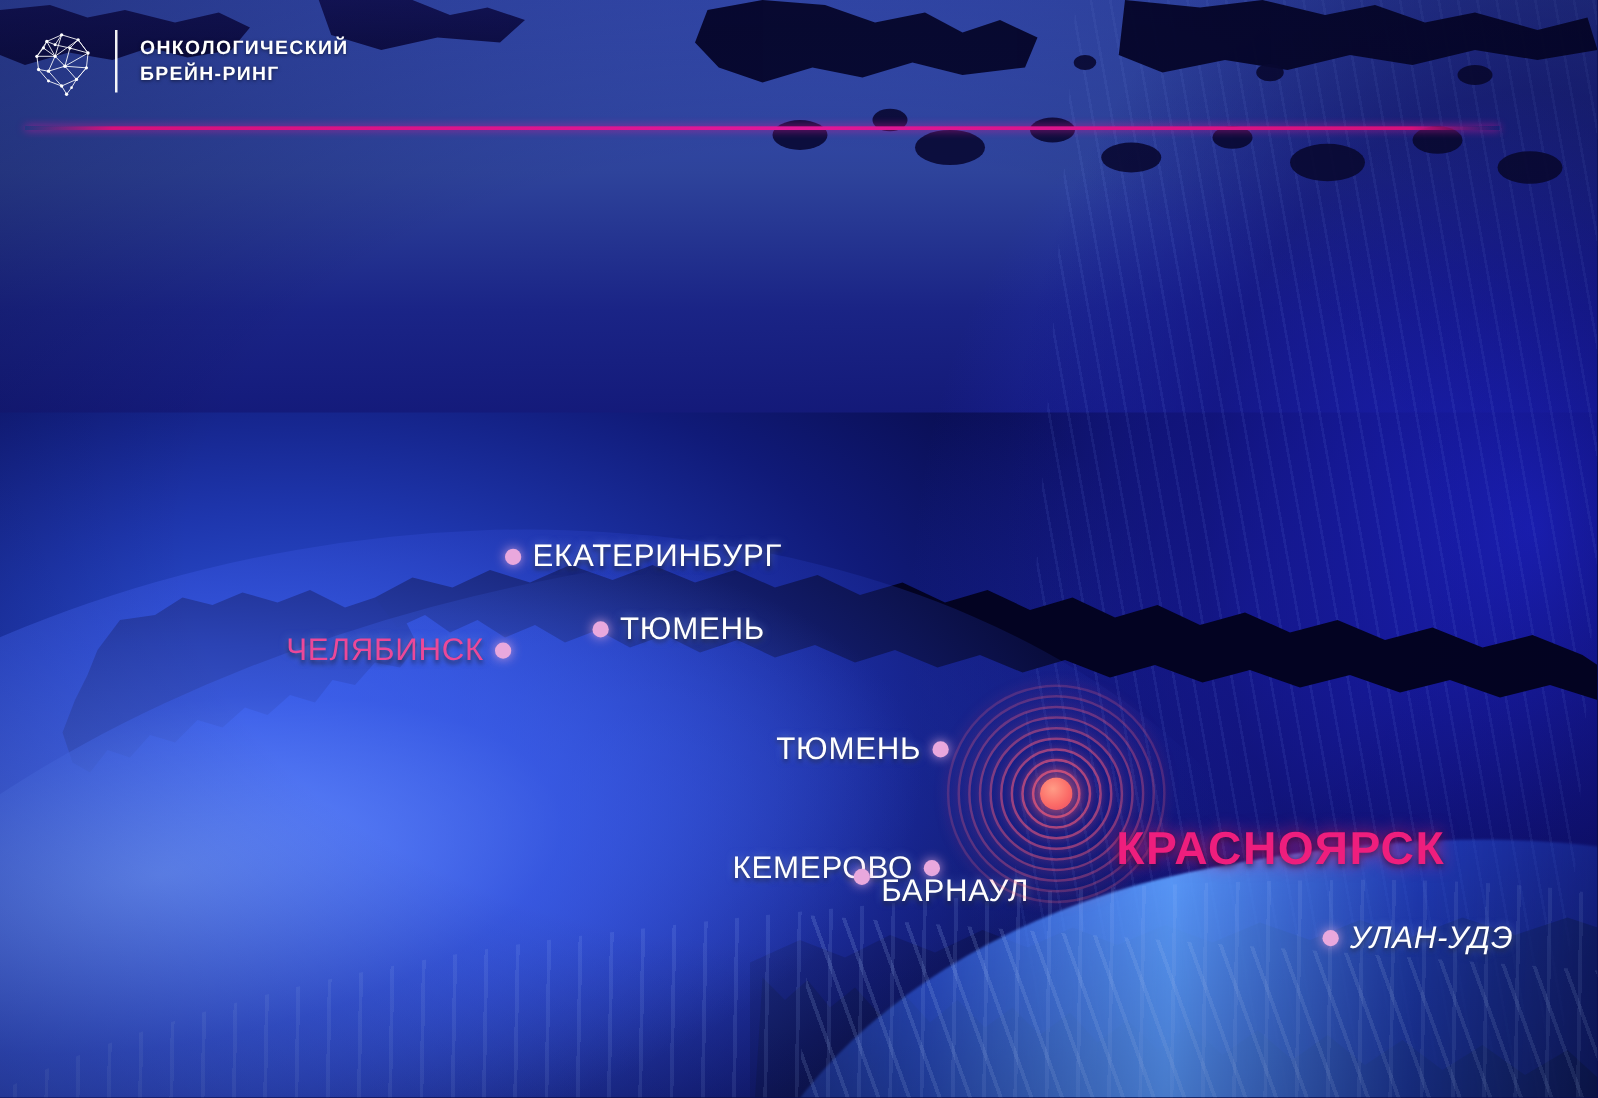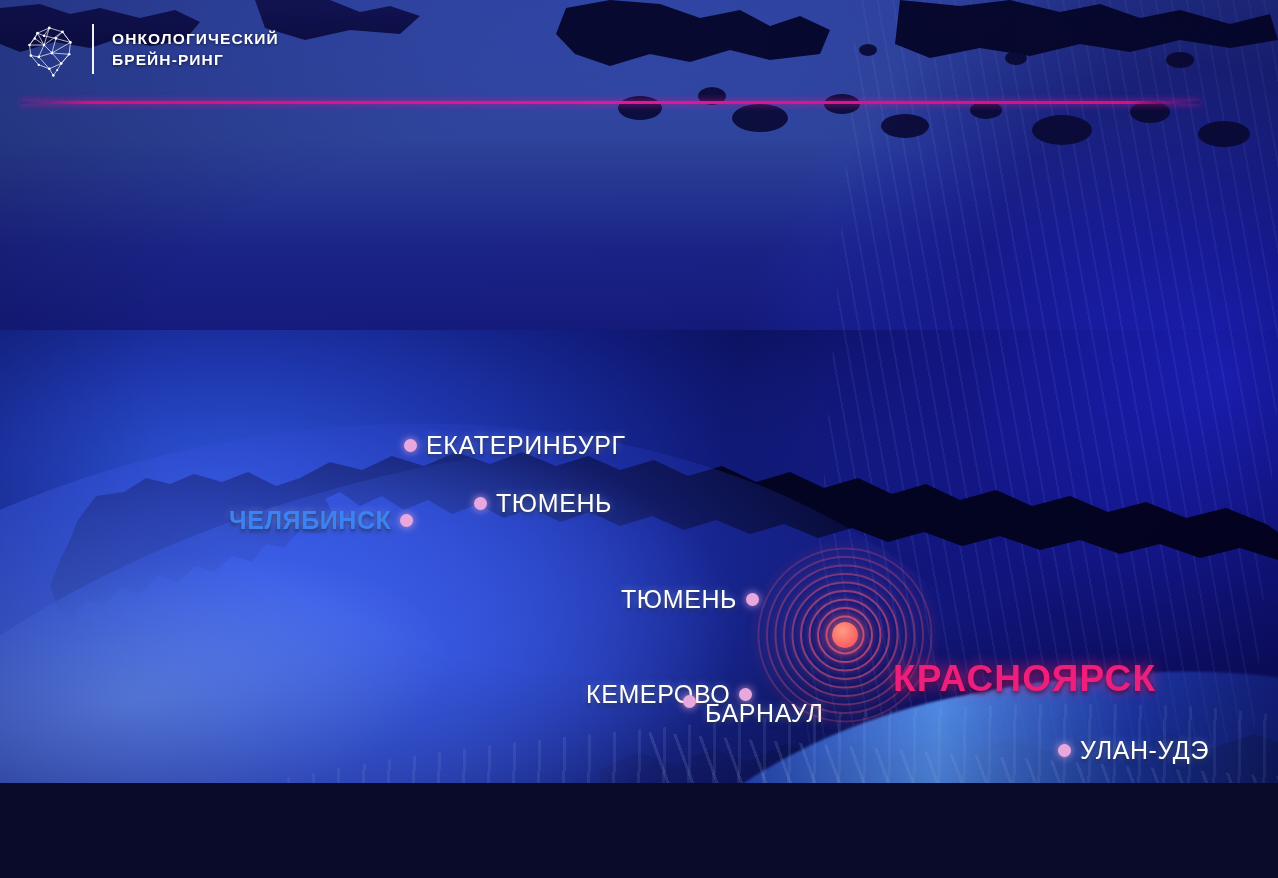--- a/index.html
+++ b/index.html
@@ -4,21 +4,21 @@
 <title>Онкологический брейн-ринг 2026</title>
 <style>
   html, body {
     margin: 0;
     padding: 0;
     background: #0a0a2a;
   }
   #stage {
     position: relative;
     width: 1278px;
-    height: 783px;
+    height: 878px;
     overflow: hidden;
     font-family: "Liberation Sans", "DejaVu Sans", sans-serif;
     background: #0b1060;
     user-select: none;
   }
 
   
   .layer { position: absolute; inset: 0; }
 
   #bg-base {
@@ -428,35 +428,35 @@
       <div class="city dot-left" style="left: 404px; top: 431px;">
         <span class="dot" style="background: rgb(233, 168, 221);"></span>
         <span class="label" style="color: rgb(255, 255, 255);">ЕКАТЕРИНБУРГ</span>
       </div>
       <div class="city dot-left" style="left: 474px; top: 489px;">
         <span class="dot" style="background: rgb(233, 168, 221);"></span>
         <span class="label" style="color: rgb(255, 255, 255);">ТЮМЕНЬ</span>
       </div>
       <div class="city dot-right" style="left: 229px; top: 506px;">
         <span class="dot" style="background: rgb(233, 168, 221);"></span>
-        <span class="label" style="color: #3b82f6; font-weight: bold;">ЧЕЛЯБИНСК</span>
+        <span class="label" style="color: #ec4899;">ЧЕЛЯБИНСК</span>
       </div>
       <div class="city dot-right" style="left: 621px; top: 585px;">
         <span class="dot" style="background: rgb(233, 168, 221);"></span>
         <span class="label" style="color: rgb(255, 255, 255);">ТЮМЕНЬ</span>
       </div>
       <div class="city dot-right" style="left: 586px; top: 632px; margin-top: 48px;">
         <span class="dot" style="background: rgb(233, 168, 221);"></span>
         <span class="label" style="color: rgb(255, 255, 255);">КЕМЕРОВО</span>
       </div>
       <div class="city dot-left" style="left: 683px; top: 675px;">
         <span class="dot" style="background: rgb(233, 168, 221);"></span>
         <span class="label" style="color: rgb(255, 255, 255); margin-top: 24px;">БАРНАУЛ</span>
       </div>
-      <div class="city dot-left" style="left: 1058px; top: 736px;">
+      <div class="city dot-left" style="left: 1058px; top: 736px; font-style: italic;">
         <span class="dot" style="background: rgb(233, 168, 221);"></span>
         <span class="label" style="color: rgb(255, 255, 255);">УЛАН-УДЭ</span>
       </div>
     </div>
 
   <div id="krasnoyarsk">
     <div id="kr-rings">
         <div class="ring" style="width: 171px; height: 171px; border-color: rgba(255, 95, 125, 0.24); box-shadow: rgba(255, 80, 120, 0.12) 0px 0px 13px;"></div>
         <div class="ring" style="width: 154px; height: 154px; border-color: rgba(255, 95, 125, 0.29); box-shadow: rgba(255, 80, 120, 0.15) 0px 0px 12px;"></div>
         <div class="ring" style="width: 137px; height: 137px; border-color: rgba(255, 95, 125, 0.35); box-shadow: rgba(255, 80, 120, 0.17) 0px 0px 11px;"></div>

